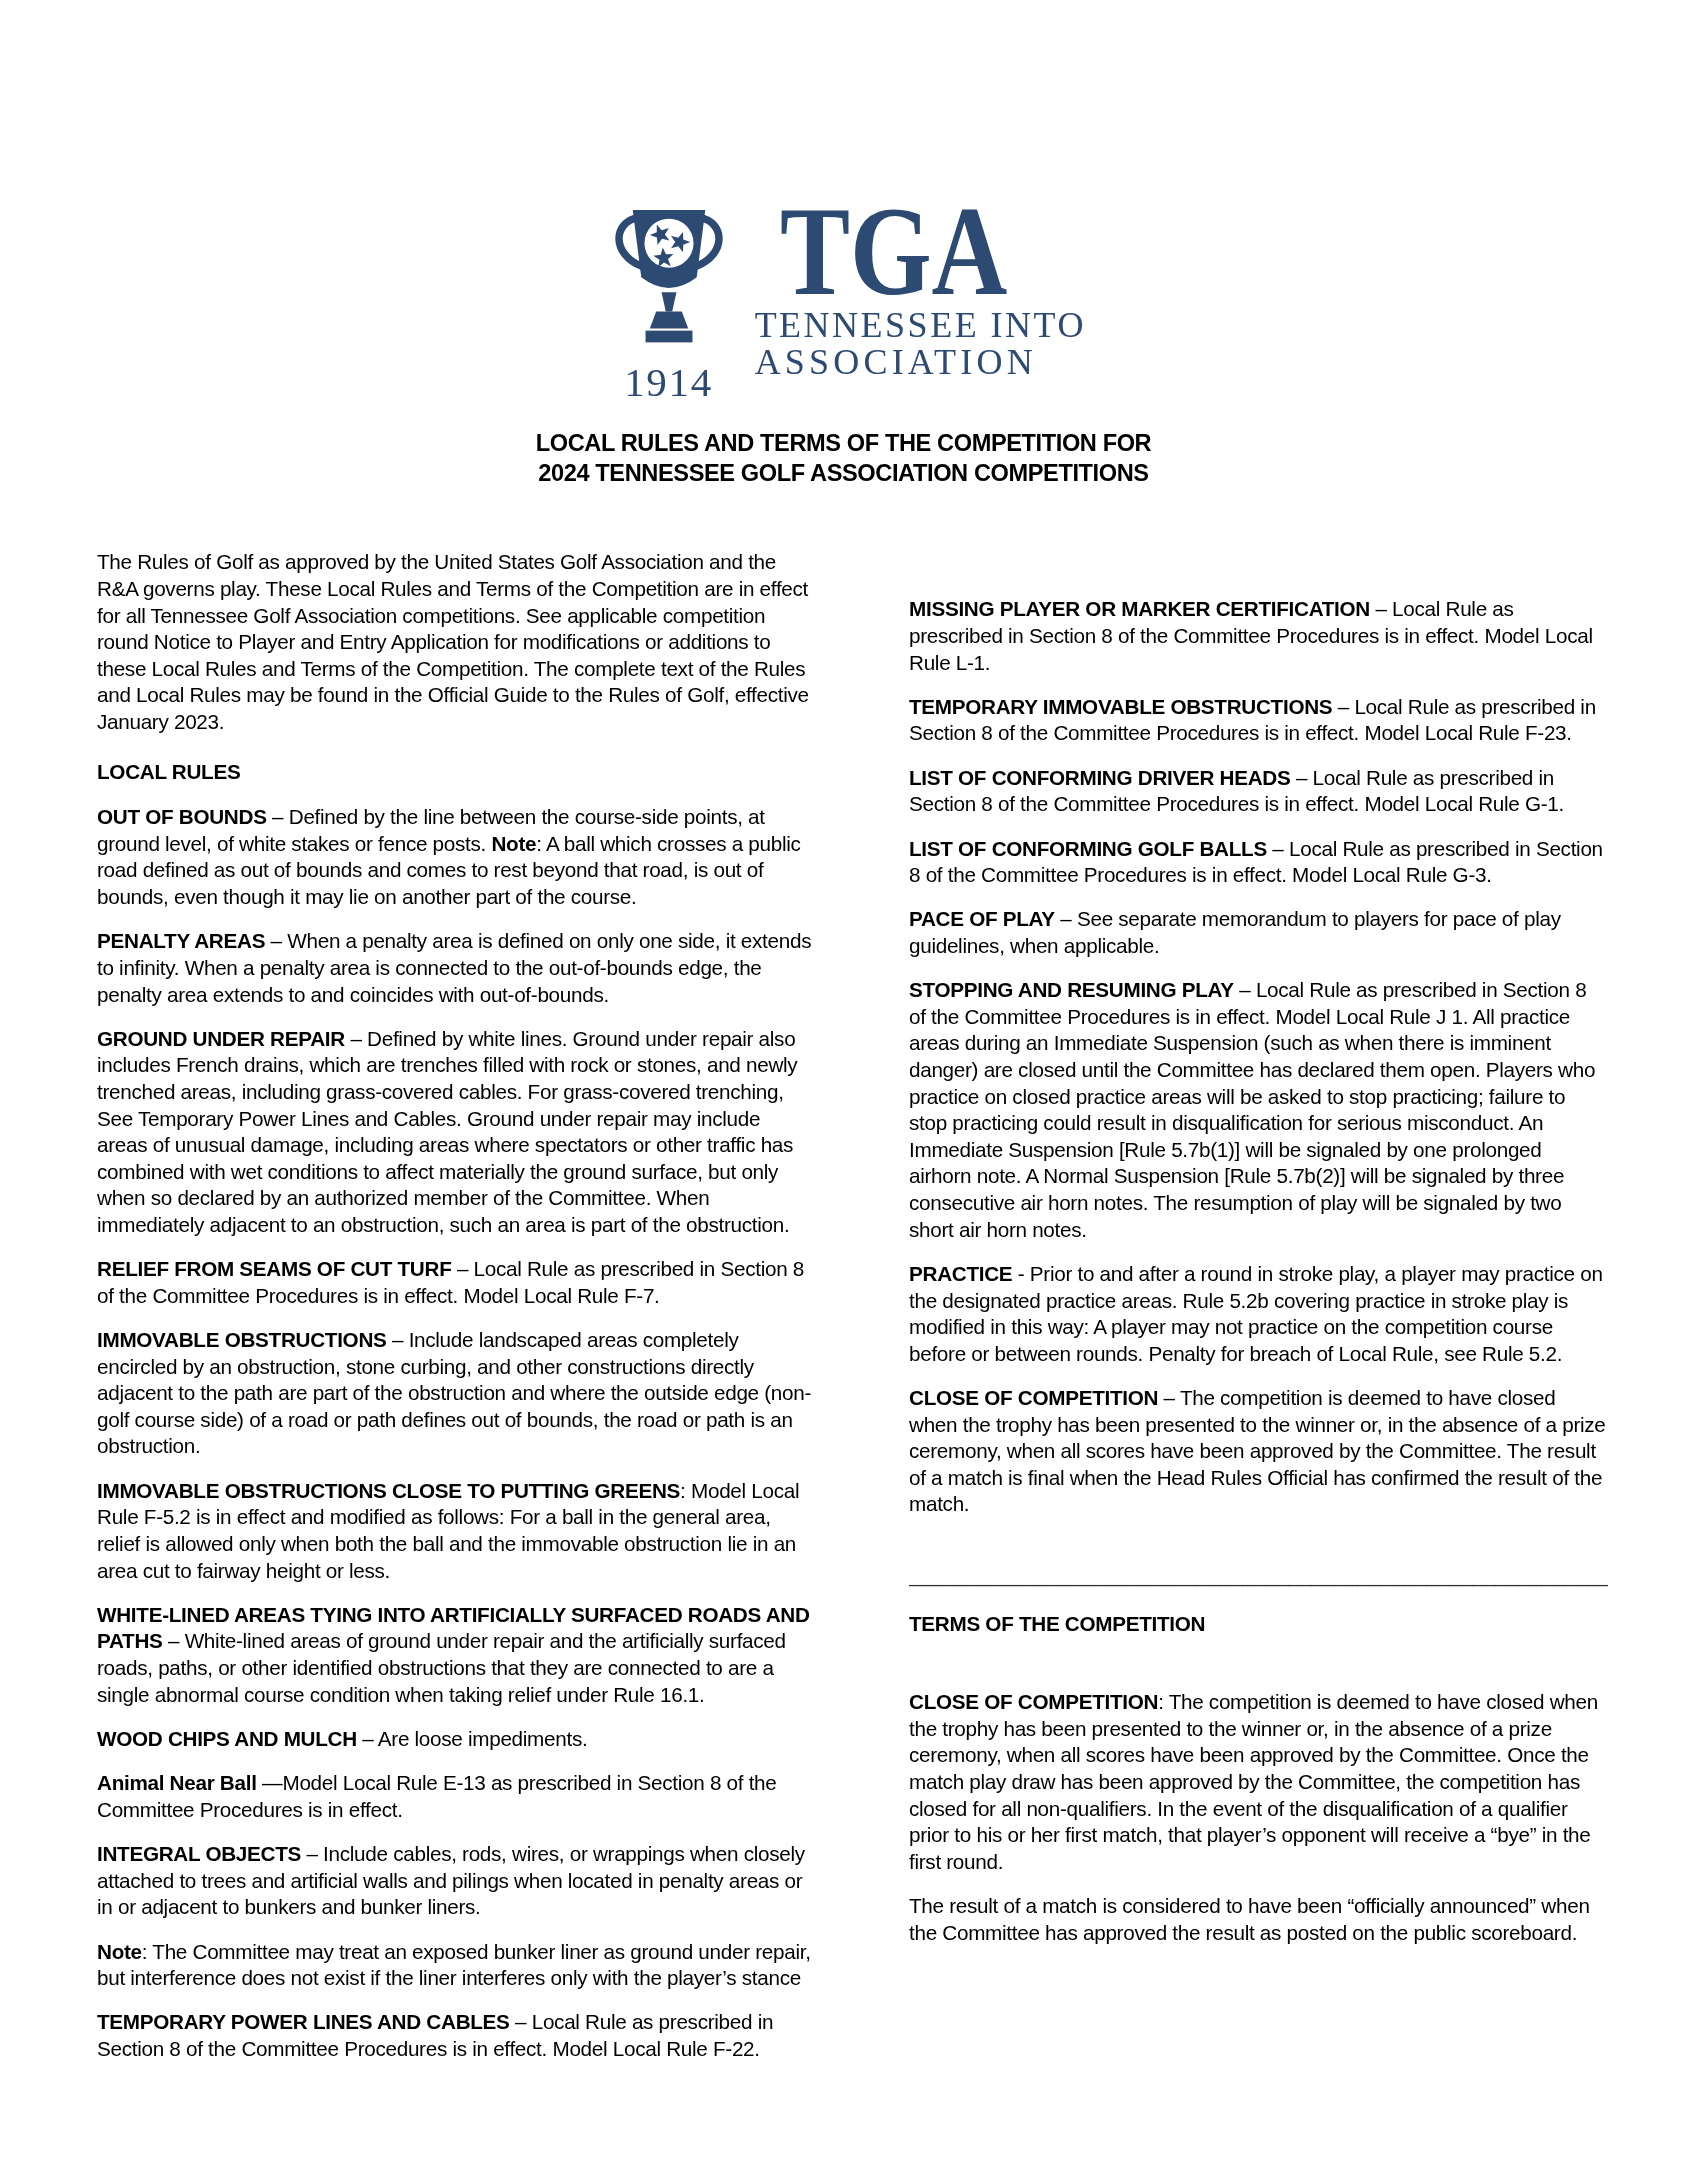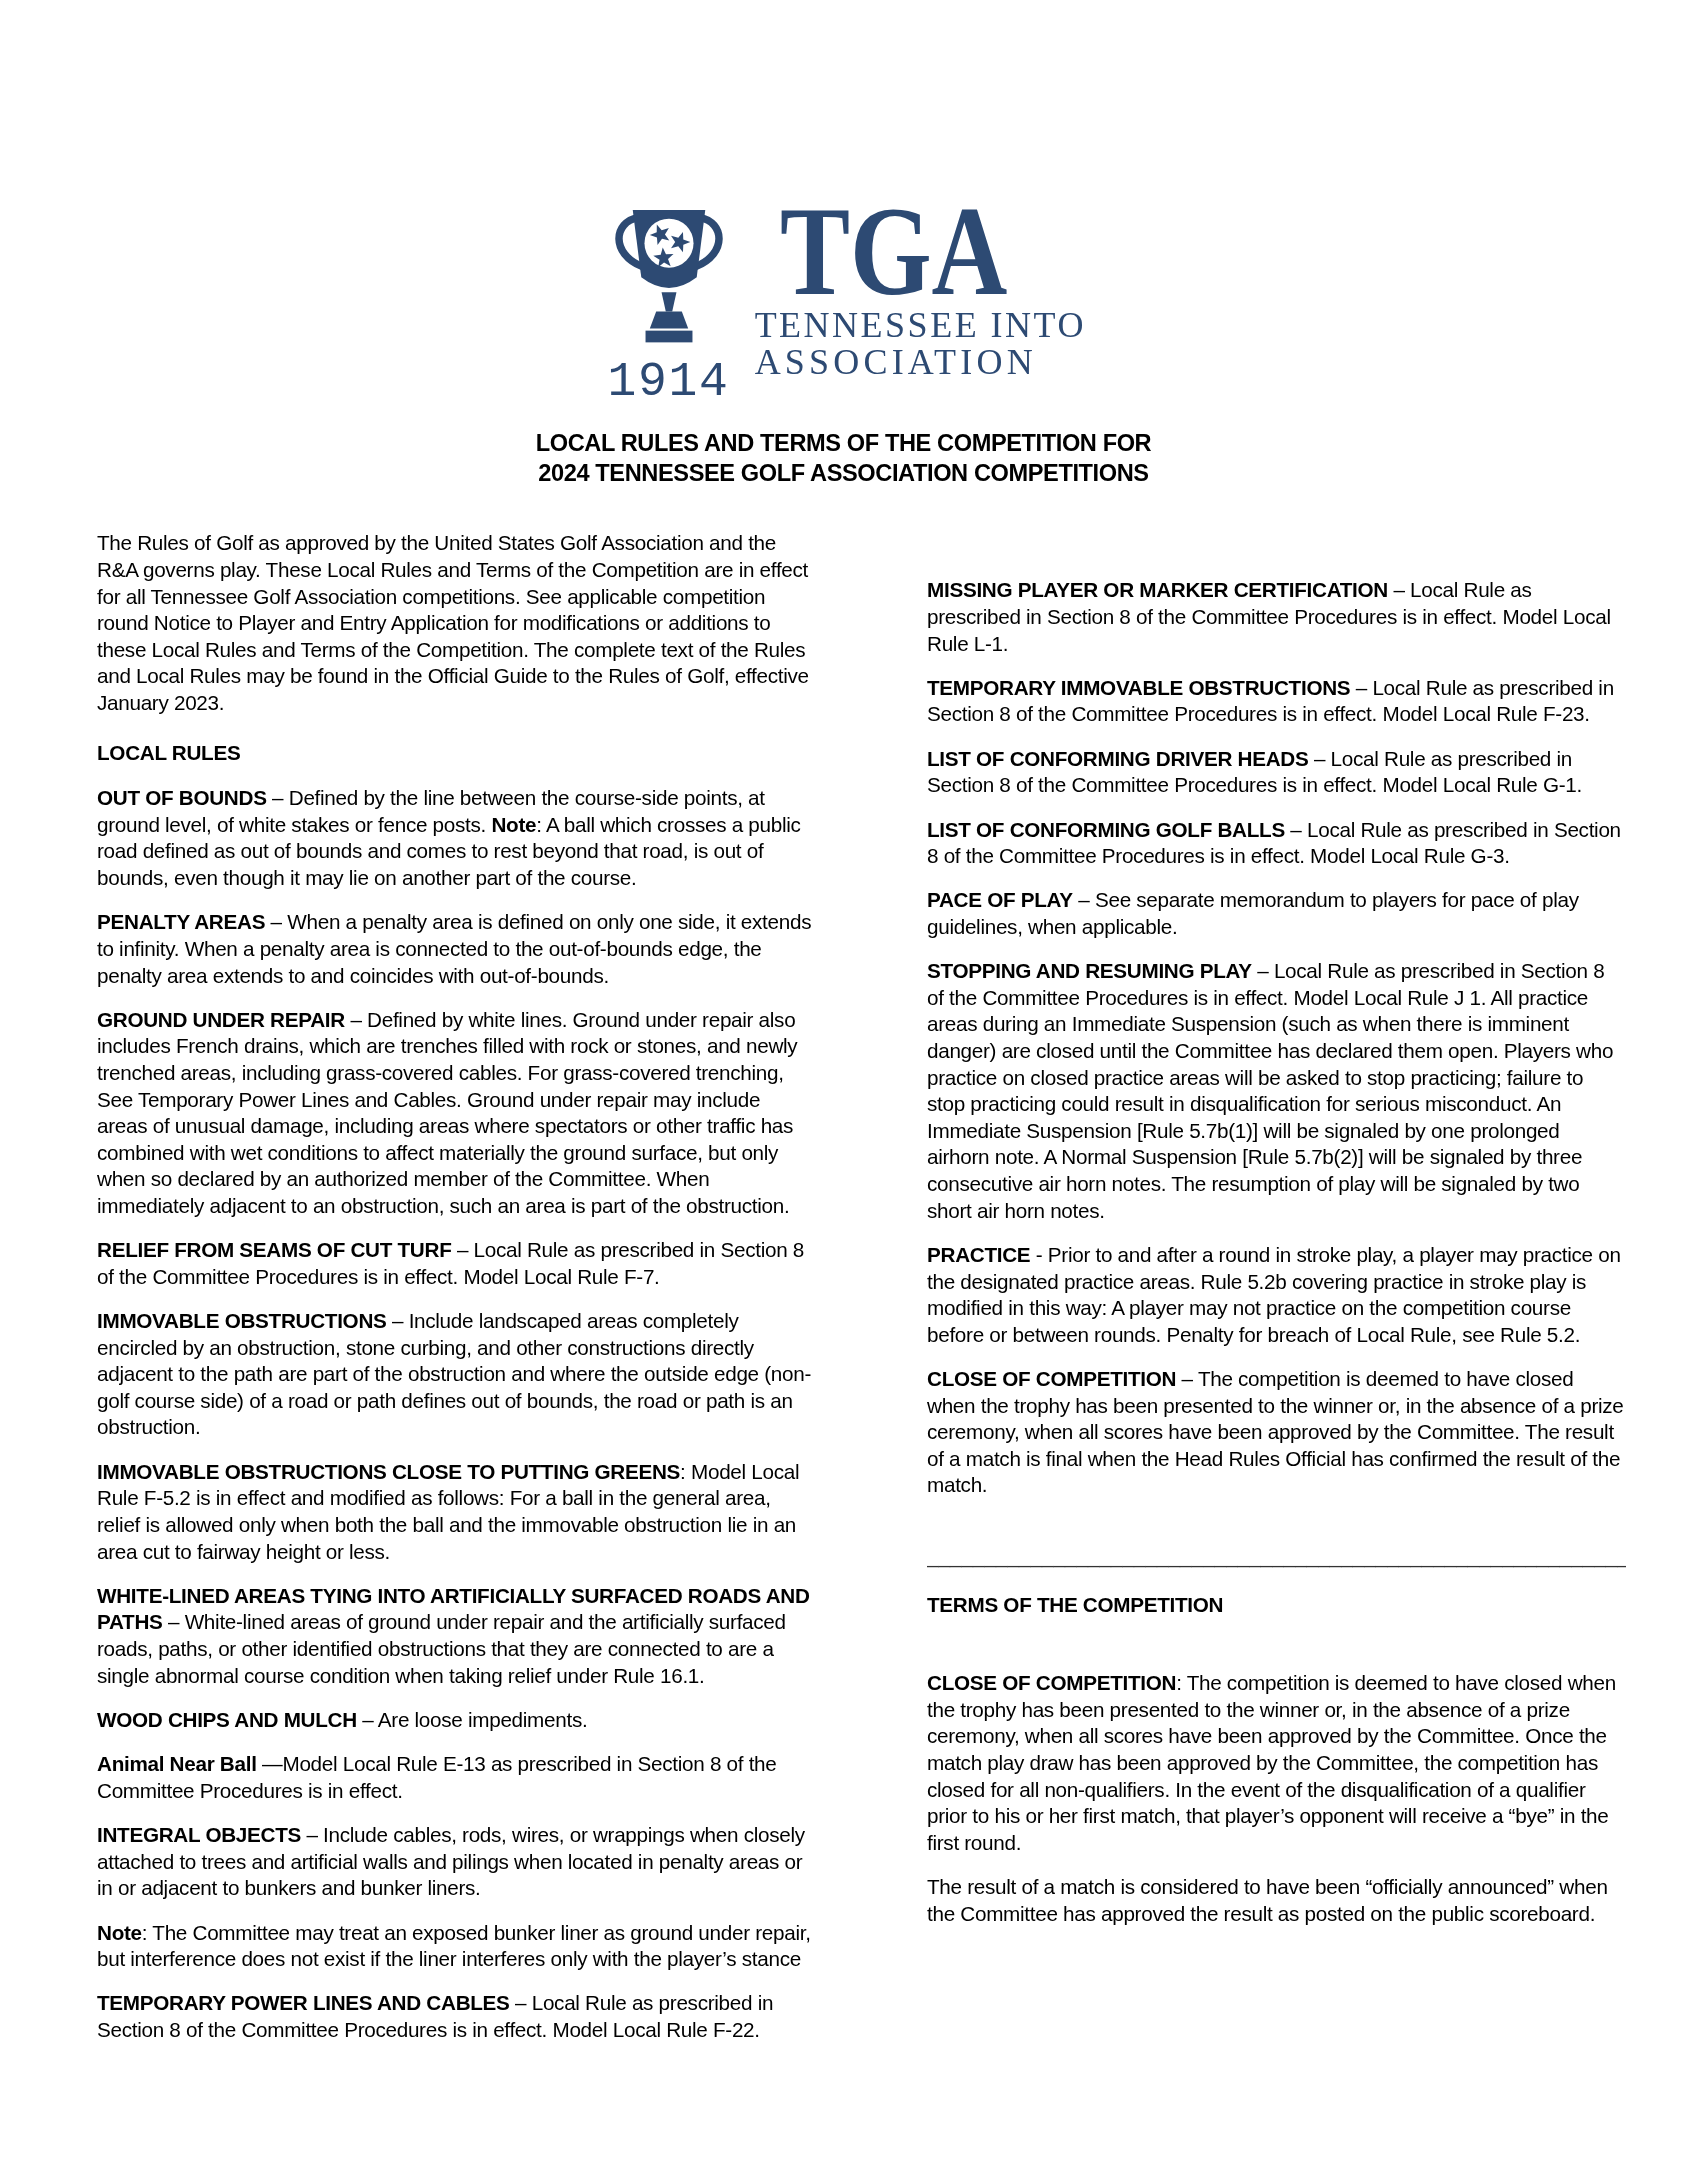--- a/index.html
+++ b/index.html
@@ -33,22 +33,22 @@
     gap: 18.6px;
   }
   .trophy-col {
     display: flex;
     flex-direction: column;
     align-items: center;
     width: 135px;
   }
   .trophy-col svg { display: block; }
   .logo-year {
-    font-family: Liberation Mono, monospace;
-    font-size: 48px;
+    font-family: Liberation Serif, serif;
+    font-size: 41px;
     line-height: 39px;
     color: #2d4a73;
     letter-spacing: 1.7px;
     margin-top: -1.7px;
   }
   .tga-col {
     display: flex;
     flex-direction: column;
     align-items: flex-start;
   }
@@ -77,22 +77,21 @@
     font-size: 23.6px;
     line-height: 29.5px;
     letter-spacing: -0.4px;
   }
 
   
   .columns {
     display: flex;
     align-items: flex-start;
     padding-left: 97px;
-    margin-top: 42px;
-    gap: 18px;
+    margin-top: 61px;
   }
   .col {
     font-size: 20.7px;
     line-height: 26.6px;
     letter-spacing: -0.3px;
   }
   .col-left  { width: 715px; }
   .col-right { width: 699px; margin-left: 97px; padding-top: 47px; }
 
   .para { margin: 0 0 17.7px 0; }

